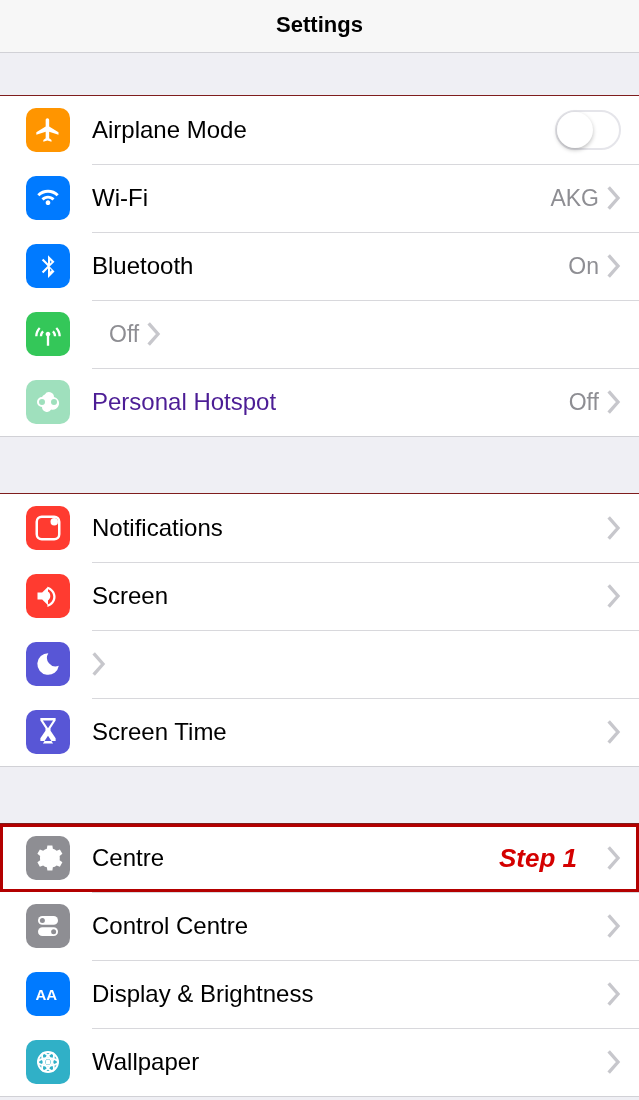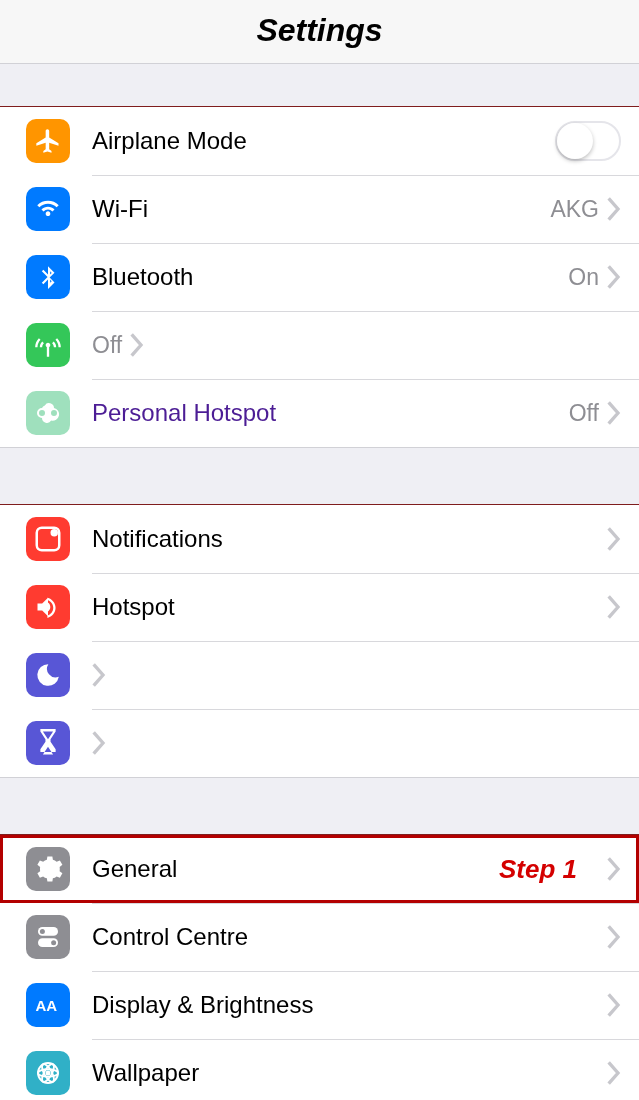--- a/index.html
+++ b/index.html
@@ -10,24 +10,23 @@
     height: 1100px;
     overflow: hidden;
   }
   .header {
     background: #f7f7f7;
     text-align: center;
     padding: 12px 0 14px;
     border-bottom: 1px solid #d1d1d6;
   }
   .header-title {
-    font-size: 32px;
+    font-size: 22px;
     font-weight: 700;
     color: #000;
-    font-style: italic;
   }
   .group {
     background: #fff;
     border-top: 1px solid #7f1d1d;
     border-bottom: 1px solid #d1d1d6;
   }
   .spacer {
     height: 42px;
   }
   .spacer-lg {
@@ -63,20 +62,21 @@
   .label {
     font-size: 24px;
     color: #000;
     flex: 1;
   }
   .label.disabled { color: #4c1d95; }
   .value {
     font-size: 23px;
     color: #8e8e93;
     margin-right: 8px;
+    margin-left: 17px;
   }
   .chevron {
     width: 14px;
     height: 24px;
     flex-shrink: 0;
   }
   .chevron svg { display: block; }
   .toggle {
     width: 66px;
     height: 40px;
@@ -220,21 +220,21 @@
         </svg>
     </div>
   </div>
 
   <div class="row">
     <div class="icon-box bg-red">
       <svg width="28" height="24" viewBox="0 0 24 20">
           <path fill="#fff" d="M3 7v6h4l5 5V2L7 7H3zm11 3c0-1.8-1-3.3-2.5-4v8c1.5-.7 2.5-2.2 2.5-4zm-2.5-8v2c2.9.9 5 3.5 5 6.7s-2.1 5.8-5 6.7v2c4-.9 7-4.5 7-8.7s-3-7.8-7-8.7z"></path>
         </svg>
     </div>
-    <div class="label">Hotspot</div>
+    <div class="label">Screen</div>
     <div class="chevron">
       <svg width="14" height="24" viewBox="0 0 10 18">
           <path fill="none" stroke="#c7c7cc" stroke-width="2.5" d="M1 1l7 8-7 8"></path>
         </svg>
     </div>
   </div>
 
   <div class="row">
     <div class="icon-box bg-purple">
       <svg width="26" height="26" viewBox="0 0 24 24">
@@ -247,39 +247,40 @@
         </svg>
     </div>
   </div>
 
   <div class="row">
     <div class="icon-box bg-purple">
       <svg width="22" height="28" viewBox="0 0 16 22">
           <path fill="#fff" d="M2 0h12v2l-4 6v2l4 6v2H2v-2l4-6V8L2 2V0zm2 2l4 6 4-6H4zm0 18h8l-4-6-4 6z"></path>
         </svg>
     </div>
+    <div class="label">Screen Time</div>
     <div class="chevron">
       <svg width="14" height="24" viewBox="0 0 10 18">
           <path fill="none" stroke="#c7c7cc" stroke-width="2.5" d="M1 1l7 8-7 8"></path>
         </svg>
     </div>
   </div>
 </div>
 
 <div class="spacer-lg"></div>
 
 <div class="group">
 
   <div class="row highlight">
     <div class="icon-box bg-gray">
       <svg width="30" height="30" viewBox="0 0 24 24">
           <path fill="#fff" d="M12 8a4 4 0 100 8 4 4 0 000-8zm9.4 4c0-.6 0-1.1-.1-1.7l2.2-1.7-2-3.5-2.6 1c-.9-.7-1.9-1.2-3-1.5L15.5 2h-4l-.4 2.6c-1.1.3-2.1.8-3 1.5l-2.6-1-2 3.5 2.2 1.7c-.1.6-.1 1.1-.1 1.7s0 1.1.1 1.7l-2.2 1.7 2 3.5 2.6-1c.9.7 1.9 1.2 3 1.5l.4 2.6h4l.4-2.6c1.1-.3 2.1-.8 3-1.5l2.6 1 2-3.5-2.2-1.7c.1-.6.1-1.1.1-1.7z"></path>
         </svg>
     </div>
-    <div class="label">General</div>
+    <div class="label">Centre</div>
     <div class="annotation">Step 1</div>
     <div class="chevron">
       <svg width="14" height="24" viewBox="0 0 10 18">
           <path fill="none" stroke="#c7c7cc" stroke-width="2.5" d="M1 1l7 8-7 8"></path>
         </svg>
     </div>
   </div>
 
   <div class="row">
     <div class="icon-box bg-gray">

